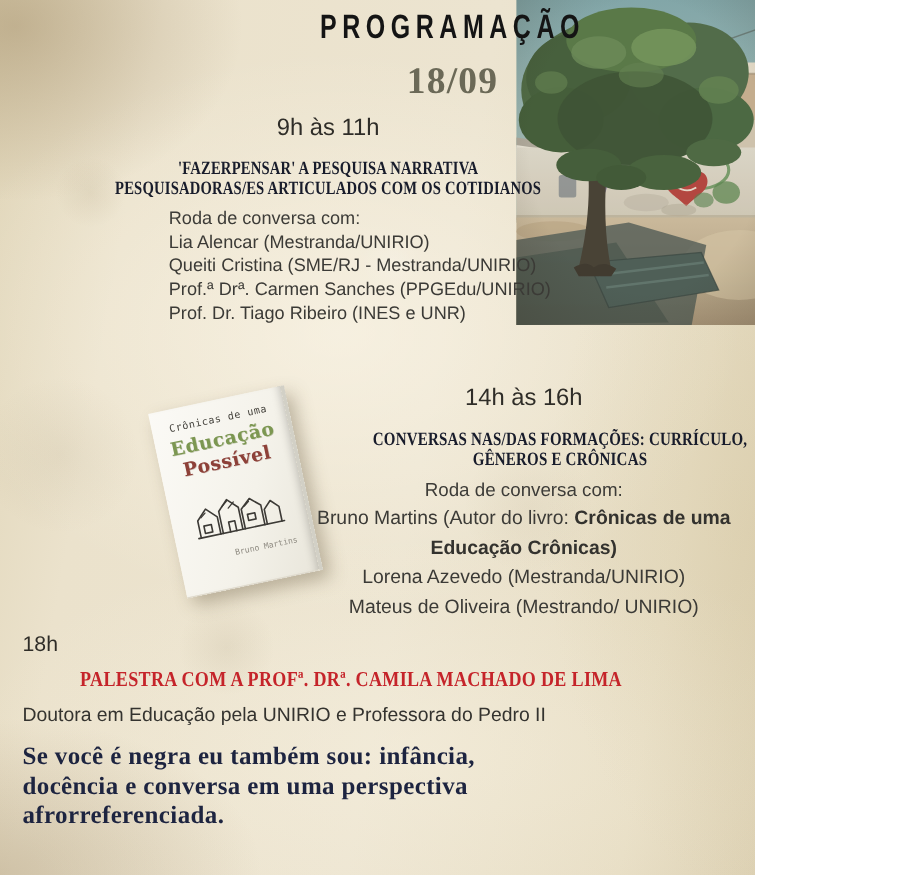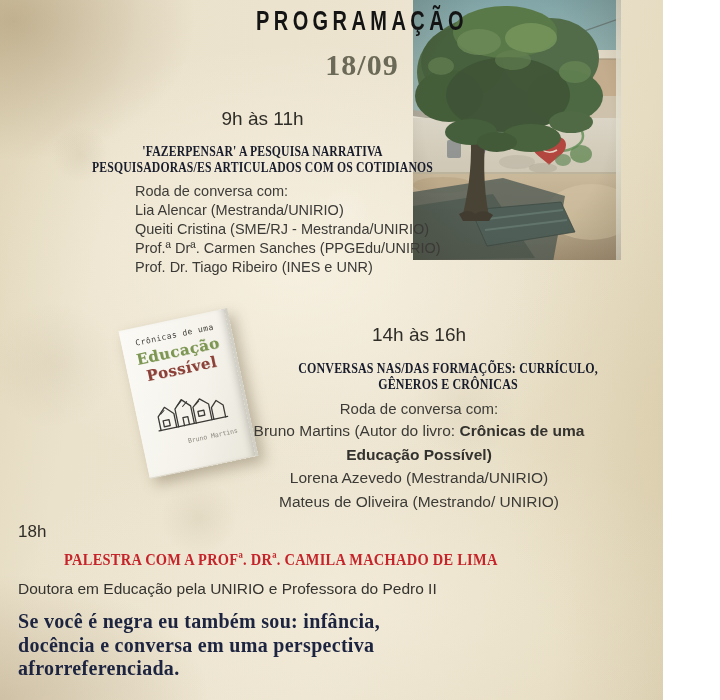--- a/index.html
+++ b/index.html
@@ -1,18 +1,18 @@
 <!DOCTYPE html>
 <html><head>
 <meta charset="utf-8">
 <style>
   html,body{margin:0;padding:0;}
   body{width:720px;height:700px;overflow:hidden;font-family:"Liberation Sans",sans-serif;}
   .poster{
-    position:relative;width:663px;height:700px;overflow:hidden;
+    position:relative;width:604px;height:700px;overflow:hidden;
     background-color:#e9dfc8;
     background-image:
       radial-gradient(ellipse 260px 200px at 2% 3%, rgba(140,115,75,.38), rgba(140,115,75,0) 70%),
       radial-gradient(ellipse 300px 180px at 0% 100%, rgba(135,110,70,.28), rgba(135,110,70,0) 70%),
       radial-gradient(ellipse 240px 420px at 100% 60%, rgba(210,195,155,.30), rgba(210,195,155,0) 70%),
       radial-gradient(ellipse 430px 300px at 45% 38%, rgba(255,250,238,.55), rgba(255,250,238,0) 75%),
       radial-gradient(ellipse 520px 250px at 55% 86%, rgba(250,244,228,.42), rgba(250,244,228,0) 70%),
       linear-gradient(100deg,#e0d5b8 0%,#ebe2cc 18%,#ece4d0 55%,#e6dcc2 85%,#dcd0b2 100%);
   }
   .poster::after{
@@ -35,21 +35,21 @@
     transform:scaleX(.74);transform-origin:362px 50%;white-space:nowrap;
   }
   .date{
     position:absolute;top:48px;left:0;width:724px;text-align:center;z-index:5;
     font:700 30px "Liberation Serif",serif;letter-spacing:1px;color:#6b6957;
   }
   .serif-heading{
     font:700 15px "Liberation Serif",serif;color:#181c2b;white-space:nowrap;
     line-height:16px;letter-spacing:.2px;
   }
-  .time-label{font:400 19px "Liberation Sans",sans-serif;color:#2f2d28;margin-top:16px;}
+  .time-label{font:400 19px "Liberation Sans",sans-serif;color:#2f2d28;}
   
   .session-1{position:absolute;top:92px;left:40px;width:445px;text-align:center;z-index:4;}
   .session-1 .time-label{margin-bottom:13px;}
   .session-1 .serif-heading{transform:scaleX(.78);transform-origin:50% 50%;}
   .session-1 .intro{font:400 14.5px "Liberation Sans",sans-serif;color:#3d3c38;text-align:left;padding-left:95px;margin-top:7px;line-height:19px;}
   .session-1 .participant{font:400 14.5px "Liberation Sans",sans-serif;color:#3b3a36;text-align:left;padding-left:95px;line-height:19px;}
   
   .book{
     position:absolute;left:133px;top:318px;width:108px;height:150px;z-index:3;
     background:linear-gradient(115deg,#fbfaf6 0%,#f4f2ea 60%,#e9e6db 100%);
@@ -194,21 +194,21 @@
     </svg>
     <div class="book-author">Bruno Martins</div>
   </div>
 
   <section class="session-2">
     <div class="time-label">14h às 16h</div>
     <div class="serif-heading">CONVERSAS NAS/DAS FORMAÇÕES: CURRÍCULO,</div>
     <div class="serif-heading">GÊNEROS E CRÔNICAS</div>
     <div class="intro">Roda de conversa com:</div>
     <div class="participant"><span>Bruno Martins (Autor do livro: </span><b>Crônicas de uma</b></div>
-    <div class="participant bold-line">Educação Possível)</div>
+    <div class="participant bold-line">Educação Crônicas)</div>
     <div class="participant">Lorena Azevedo (Mestranda/UNIRIO)</div>
     <div class="participant">Mateus de Oliveira (Mestrando/ UNIRIO)</div>
   </section>
 
   <section class="session-3">
     <div class="time-label">18h</div>
     <div class="red-heading">PALESTRA COM A PROFª. DRª. CAMILA  MACHADO DE LIMA</div>
     <div class="subtitle">Doutora em Educação pela UNIRIO e Professora do Pedro II</div>
     <div class="talk-title">
       <div>Se você é negra eu também sou: infância,</div>

